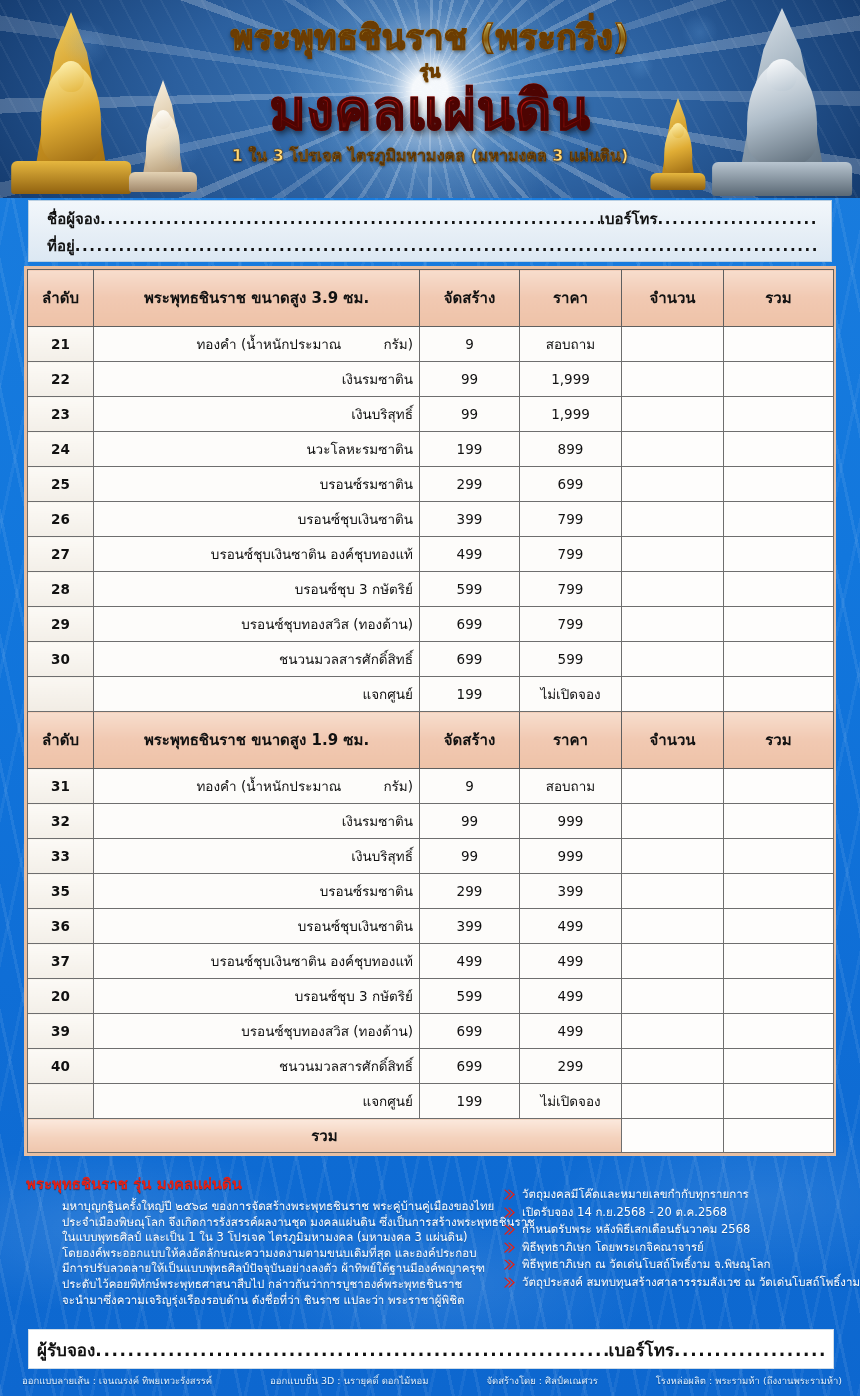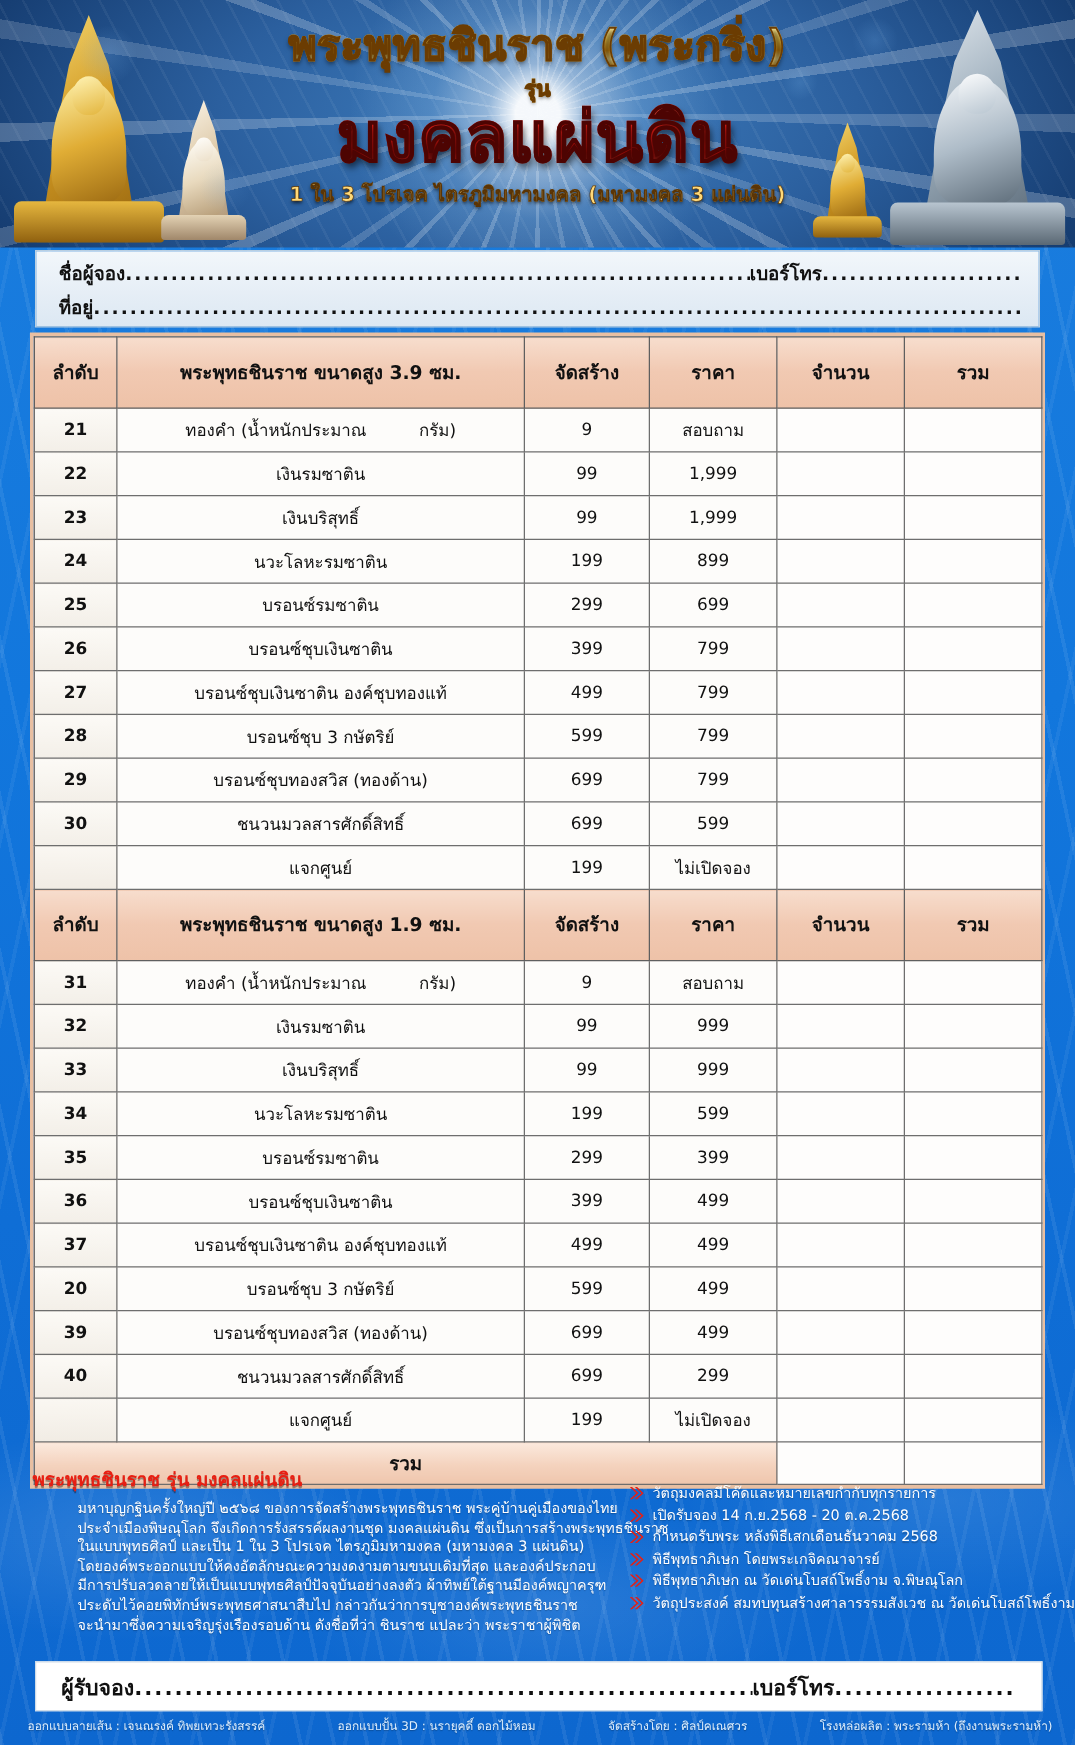--- a/index.html
+++ b/index.html
@@ -192,21 +192,21 @@
   }
   .order thead th, .order tr.hdr th{
     background:linear-gradient(180deg,#f7ddcd 0%, #f1c9b2 48%, #eec2a8 100%);
     font-size:15px; font-weight:bold; text-align:center;
     height:34px; padding:16px 4px;
     border-color:#5f5f5f;
   }
   .order th.h-name{ font-size:16px; }
   .order tbody td{ height:35px; padding:2px 6px; font-size:13.5px; }
   td.no{ text-align:center; font-weight:bold; font-size:17px; background:linear-gradient(180deg,#fcfaf6,#f3efe8); }
-  td.nm{ text-align:center; padding-left:12px; background:#fdfcfa; }
+  td.nm{ text-align:right; padding-left:12px; background:#fdfcfa; }
   td.md{ text-align:center; font-size:14px; background:#fdfcfa; }
   td.pr{ text-align:center; font-size:14px; background:#fdfcfa; }
   td.qt, td.sm{ background:#fefdfc; }
   td.nm .gap{ display:inline-block; width:42px; }
   tr.blank td.no{ background:linear-gradient(180deg,#faf7f2,#f1ece4); }
 
   tr.total td{
     background:linear-gradient(180deg,#fbe9dd 0%, #f4d2bd 55%, #efc6ad 100%);
     text-align:center; font-weight:bold; font-size:15px; height:34px;
   }
@@ -240,21 +240,21 @@
   }
   .bullet-ico{
     flex:0 0 auto; width:13px; height:13px; margin-top:2px;
     display:inline-block;
   }
 
   
   .foot-box{
     position:absolute; left:28px; top:1329px; width:806px; height:40px;
     background:#ffffff; border:1px solid #cfdce8;
-    display:flex; align-items:center; padding:0 20px;
+    display:flex; align-items:center; padding:0 8px;
   }
   .foot-line{
     font-size:17px; font-weight:bold; color:#111; white-space:nowrap;
     display:flex; align-items:baseline; width:100%;
   }
   .credits{
     position:absolute; left:22px; top:1373px; width:820px;
     display:flex; justify-content:space-between; align-items:center;
     font-size:9.5px; color:#dff0ff; white-space:nowrap;
     text-shadow:0 1px 1px rgba(0,0,0,.3);
@@ -453,28 +453,20 @@
             <td class="md">99</td>
             <td class="pr">999</td>
             <td class="qt"></td>
             <td class="sm"></td>
           </tr>
           <tr>
             <td class="no">33</td>
             <td class="nm">เงินบริสุทธิ์</td>
             <td class="md">99</td>
             <td class="pr">999</td>
-            <td class="qt"></td>
-            <td class="sm"></td>
-          </tr>
-          <tr>
-            <td class="no">34</td>
-            <td class="nm">นวะโลหะรมซาติน</td>
-            <td class="md">199</td>
-            <td class="pr">599</td>
             <td class="qt"></td>
             <td class="sm"></td>
           </tr>
           <tr>
             <td class="no">35</td>
             <td class="nm">บรอนซ์รมซาติน</td>
             <td class="md">299</td>
             <td class="pr">399</td>
             <td class="qt"></td>
             <td class="sm"></td>

